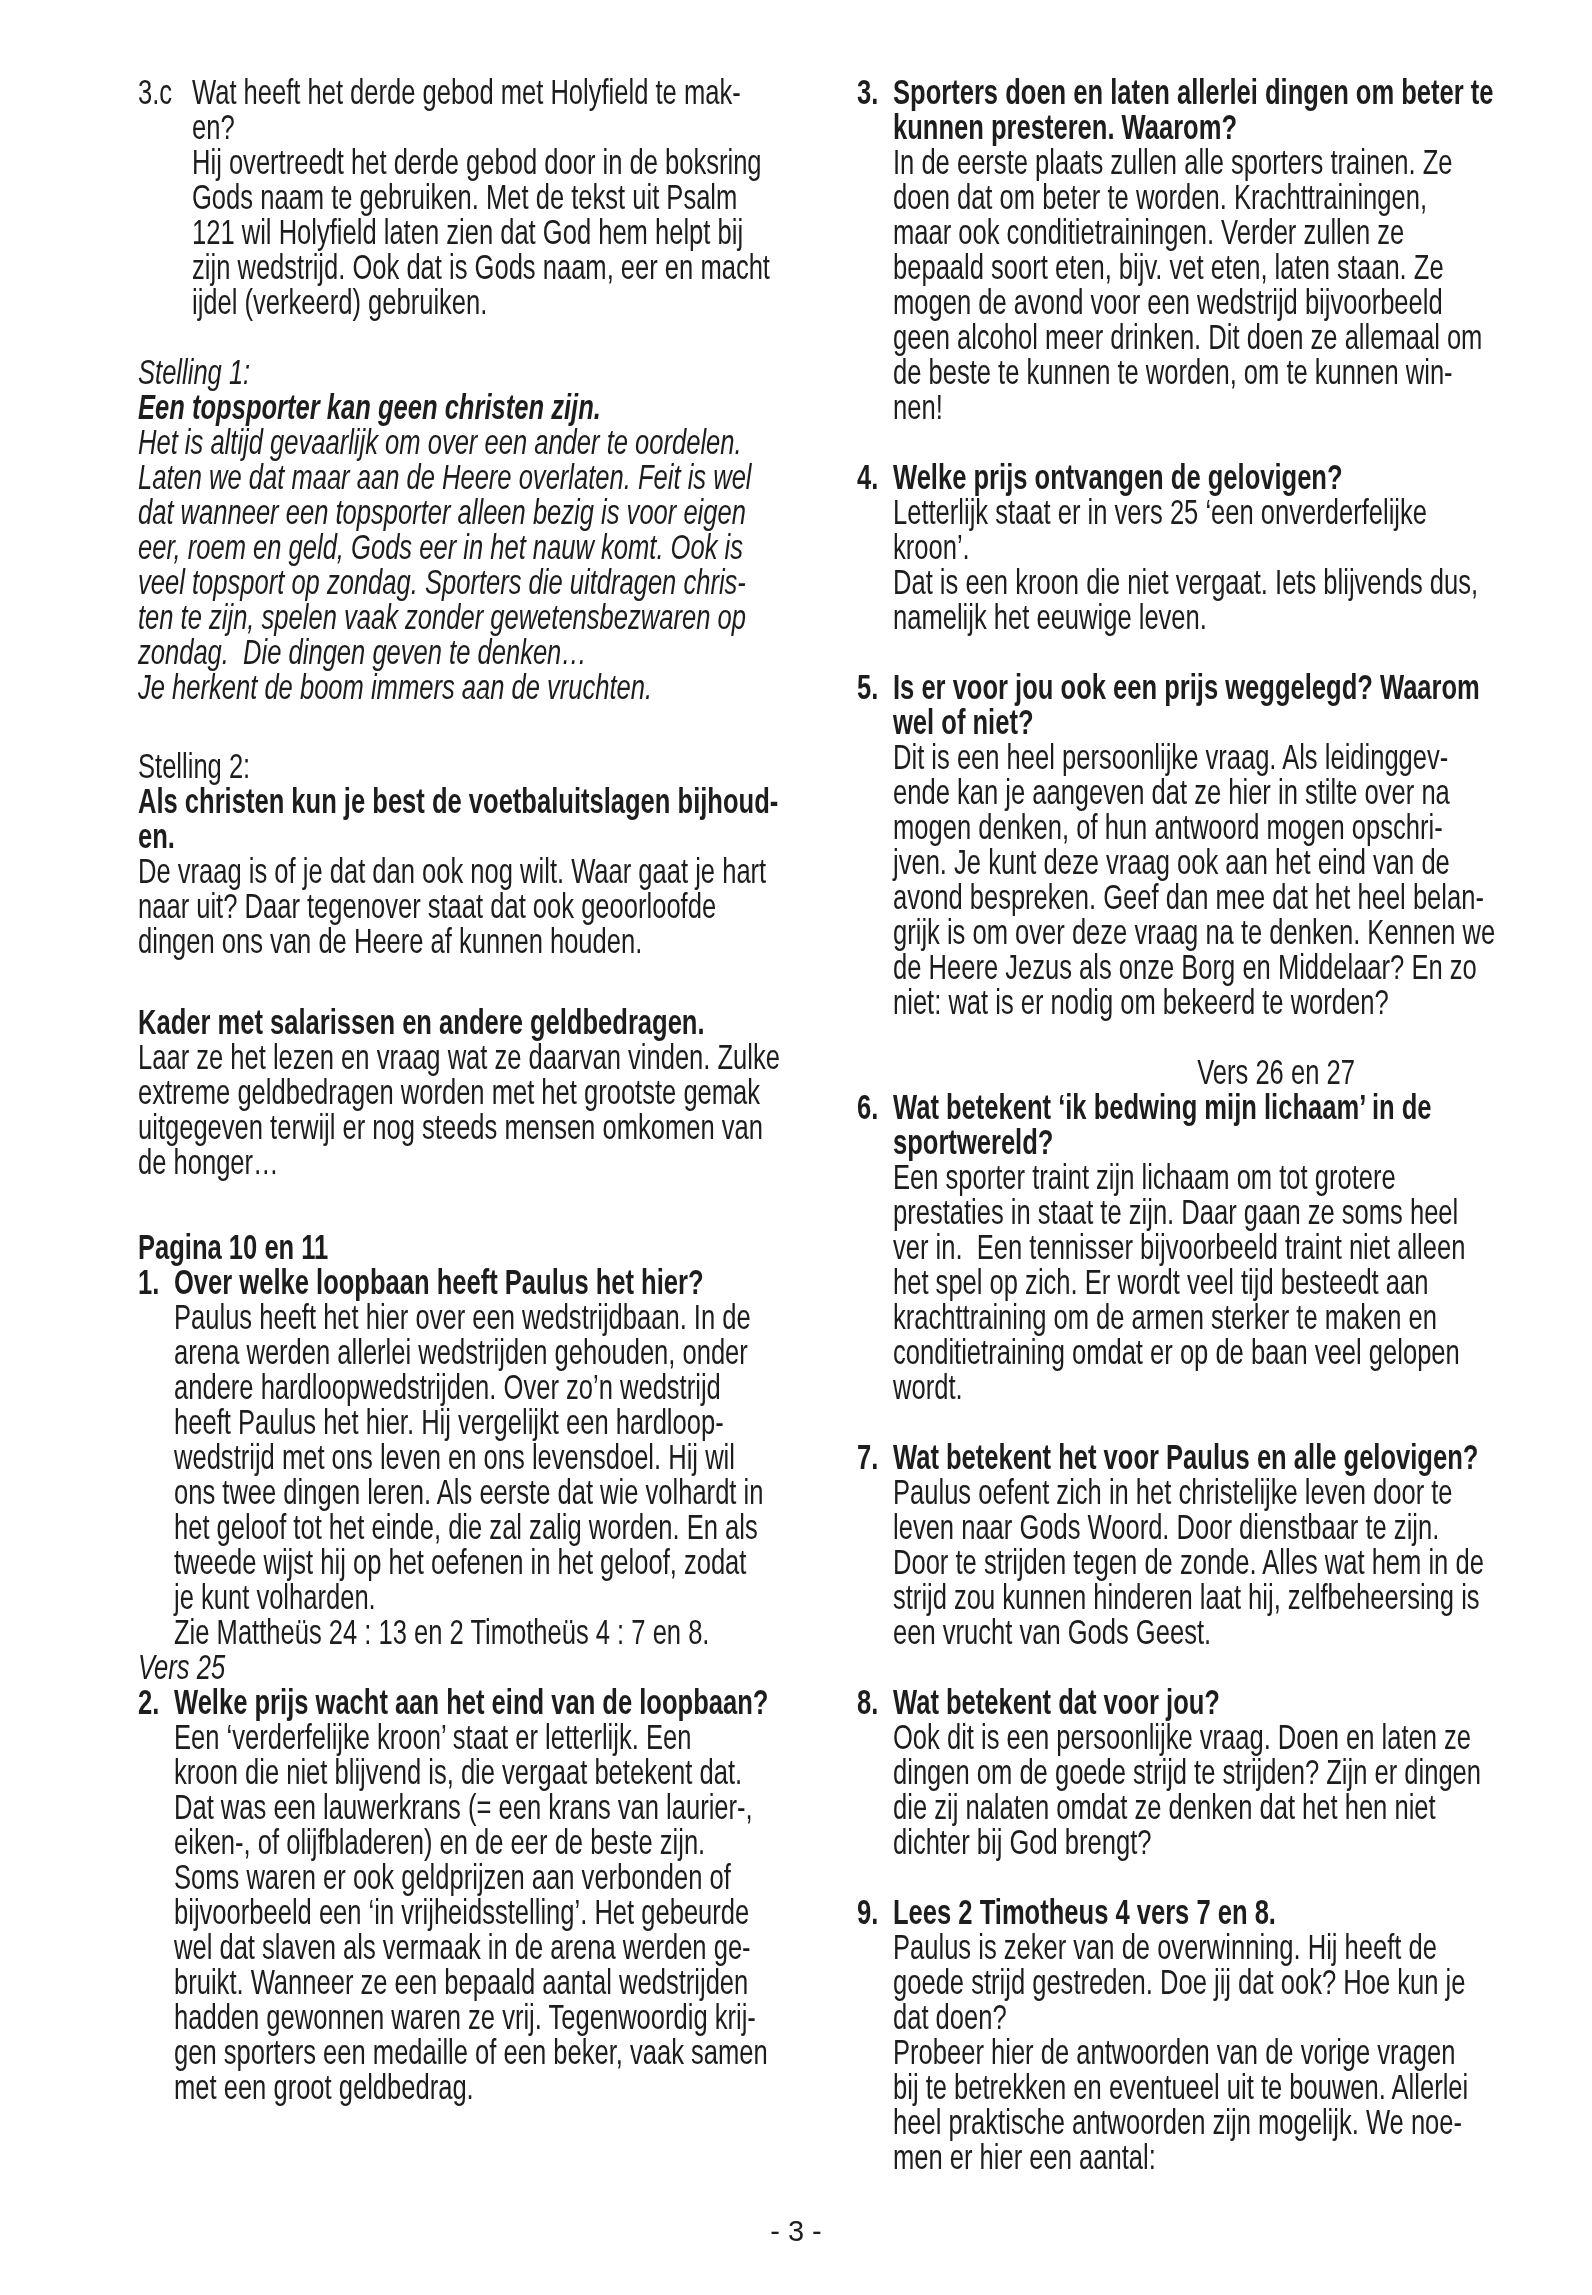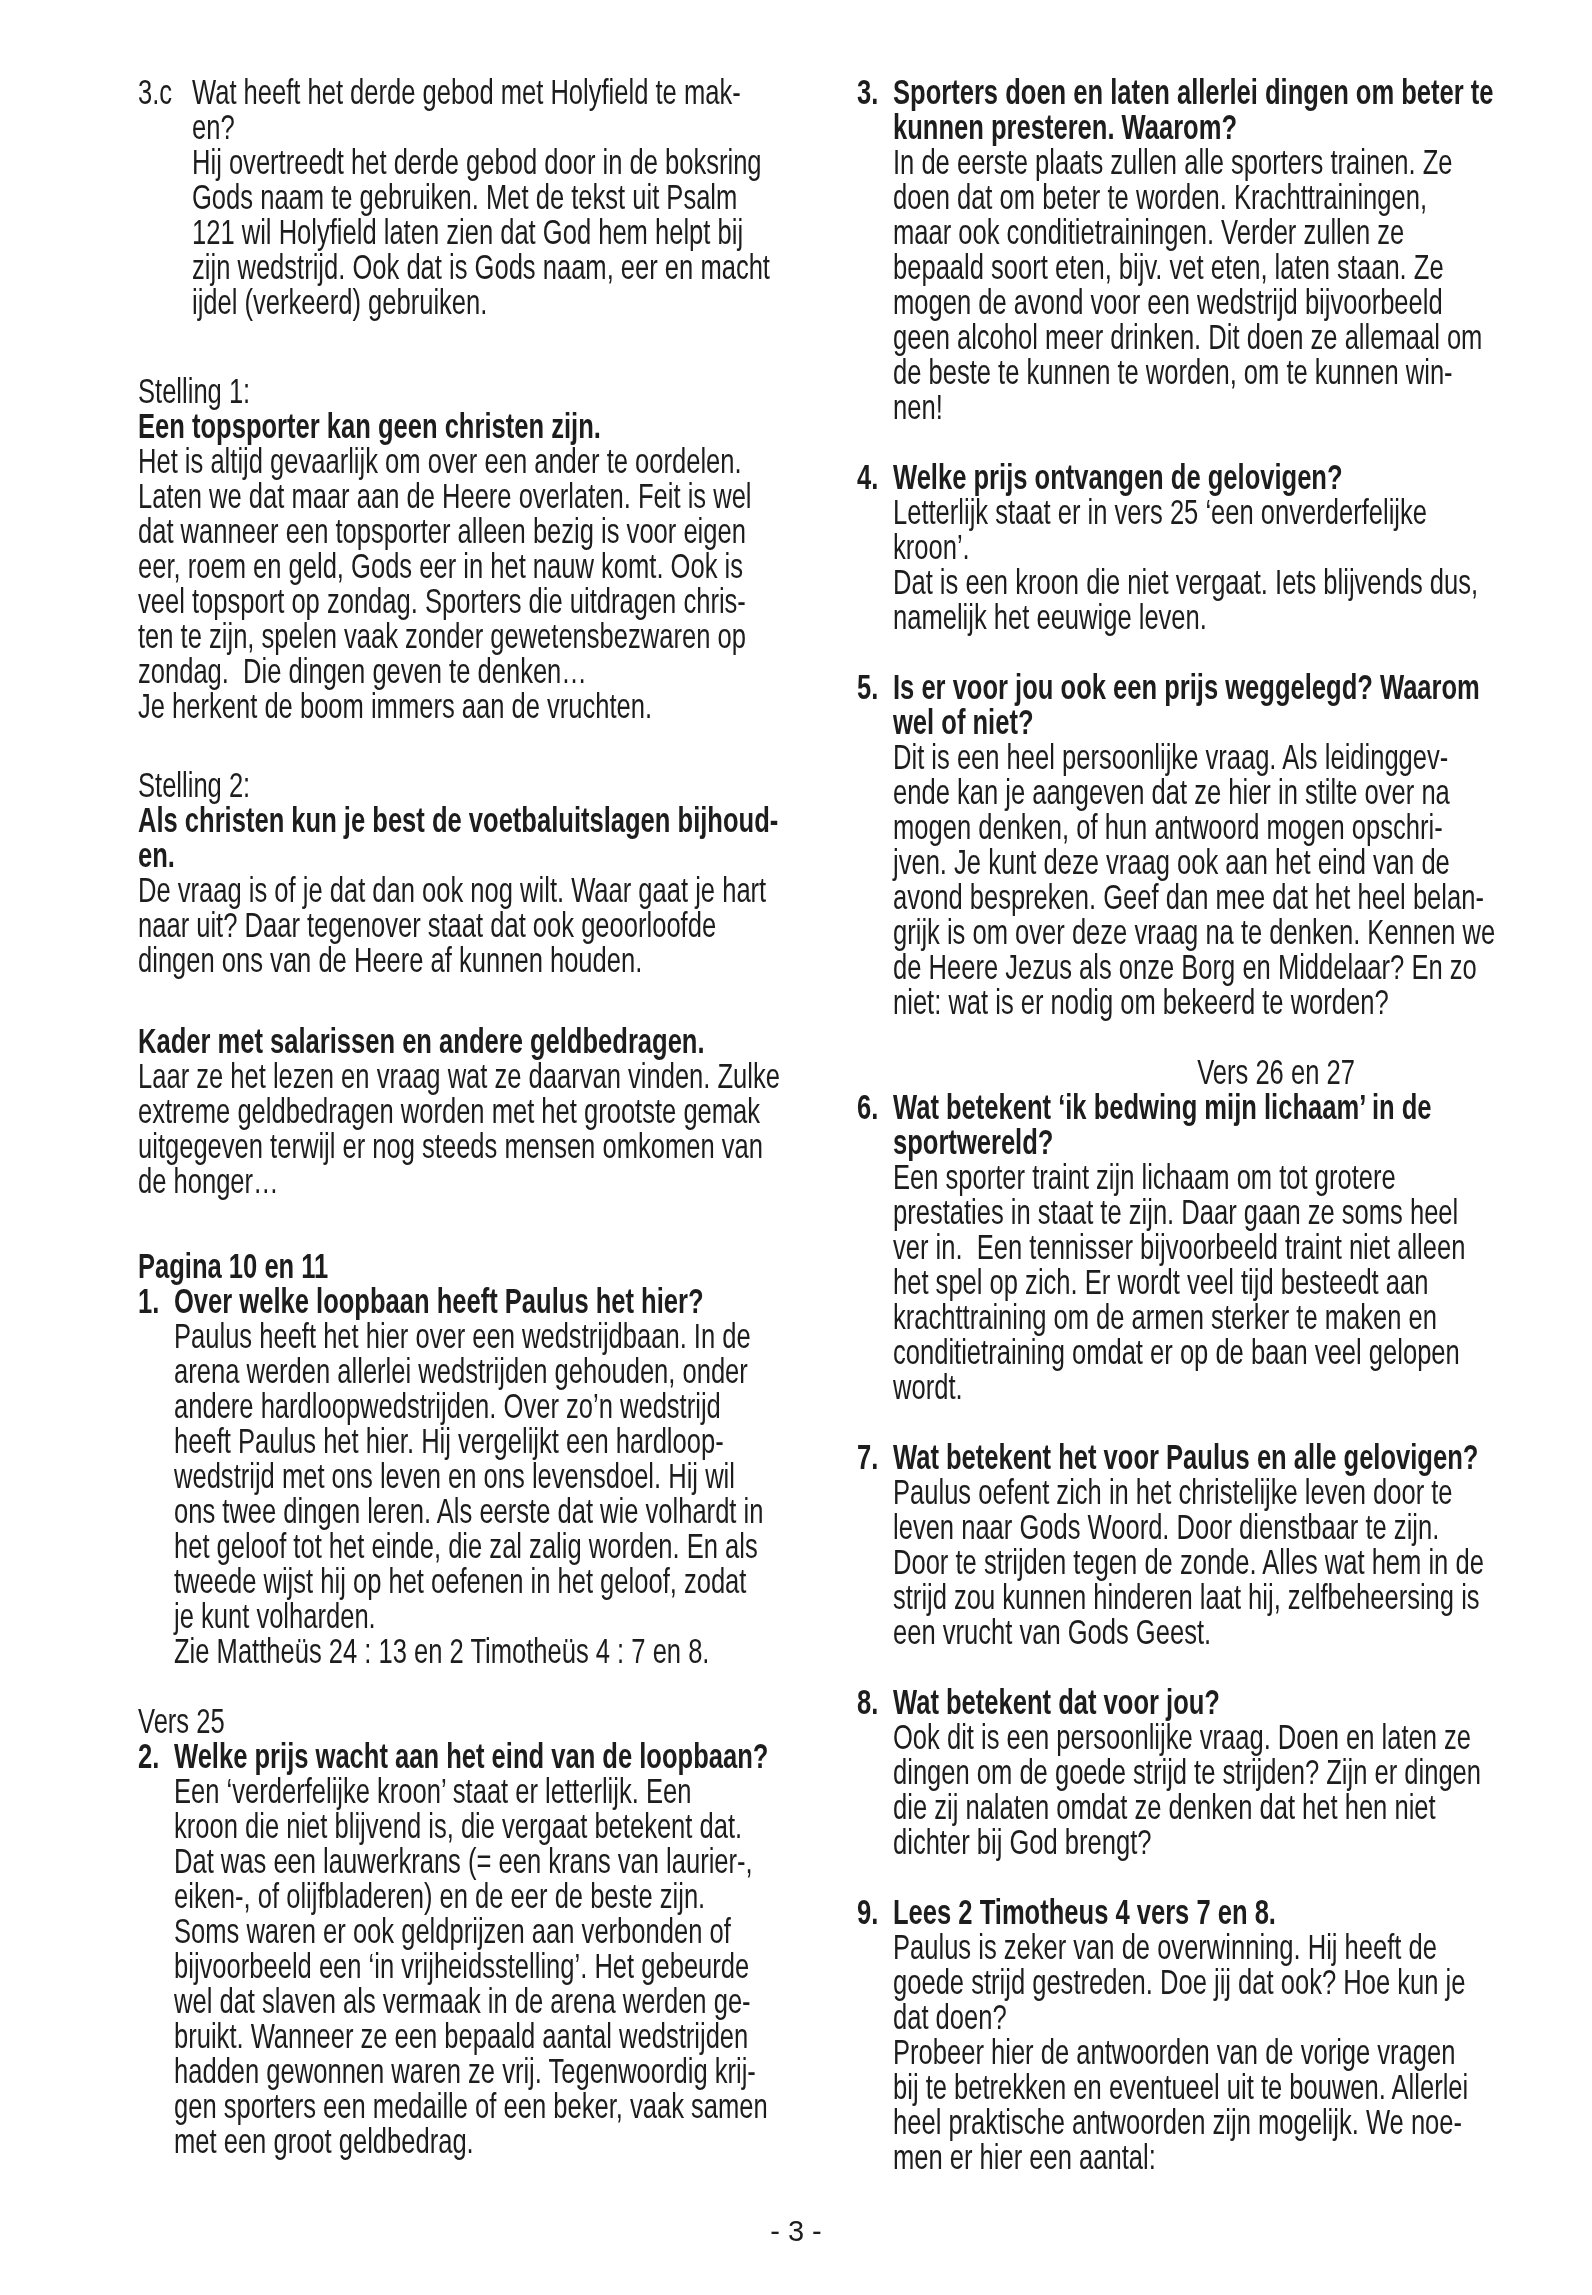--- a/index.html
+++ b/index.html
@@ -52,21 +52,21 @@
       <div class="block item" style="padding-left: 54px;">
         <span class="num">3.c</span>
         <div class="line">Wat heeft het derde gebod met Holyfield te mak-</div>
         <div class="line">en?</div>
         <div class="line">Hij overtreedt het derde gebod door in de boksring</div>
         <div class="line">Gods naam te gebruiken. Met de tekst uit Psalm</div>
         <div class="line">121 wil Holyfield laten zien dat God hem helpt bij</div>
         <div class="line">zijn wedstrijd. Ook dat is Gods naam, eer en macht</div>
         <div class="line">ijdel (verkeerd) gebruiken.</div>
       </div>
-      <div class="block" style="margin-top: 54px;">
+      <div class="block" style="margin-top: 35px; font-style: italic;">
         <div class="line">Stelling 1:</div>
         <div class="line b">Een topsporter kan geen christen zijn.</div>
         <div class="line">Het is altijd gevaarlijk om over een ander te oordelen.</div>
         <div class="line">Laten we dat maar aan de Heere overlaten. Feit is wel</div>
         <div class="line">dat wanneer een topsporter alleen bezig is voor eigen</div>
         <div class="line">eer, roem en geld, Gods eer in het nauw komt. Ook is</div>
         <div class="line">veel topsport op zondag. Sporters die uitdragen chris-</div>
         <div class="line">ten te zijn, spelen vaak zonder gewetensbezwaren op</div>
         <div class="line">zondag.  Die dingen geven te denken…</div>
         <div class="line">Je herkent de boom immers aan de vruchten.</div>
@@ -96,21 +96,21 @@
         <div class="line">arena werden allerlei wedstrijden gehouden, onder</div>
         <div class="line">andere hardloopwedstrijden. Over zo’n wedstrijd</div>
         <div class="line">heeft Paulus het hier. Hij vergelijkt een hardloop-</div>
         <div class="line">wedstrijd met ons leven en ons levensdoel. Hij wil</div>
         <div class="line">ons twee dingen leren. Als eerste dat wie volhardt in</div>
         <div class="line">het geloof tot het einde, die zal zalig worden. En als</div>
         <div class="line">tweede wijst hij op het oefenen in het geloof, zodat</div>
         <div class="line">je kunt volharden.</div>
         <div class="line">Zie Mattheüs 24 : 13 en 2 Timotheüs 4 : 7 en 8.</div>
       </div>
-      <div class="block" style="margin-top: 35px;">
+      <div class="block" style=" font-style: italic;">
         <div class="line">Vers 25</div>
       </div>
       <div class="block item" style="padding-left: 36px;">
         <span class="num b">2.</span>
         <div class="line b">Welke prijs wacht aan het eind van de loopbaan?</div>
         <div class="line">Een ‘verderfelijke kroon’ staat er letterlijk. Een</div>
         <div class="line">kroon die niet blijvend is, die vergaat betekent dat.</div>
         <div class="line">Dat was een lauwerkrans (= een krans van laurier-,</div>
         <div class="line">eiken-, of olijfbladeren) en de eer de beste zijn.</div>
         <div class="line">Soms waren er ook geldprijzen aan verbonden of</div>

